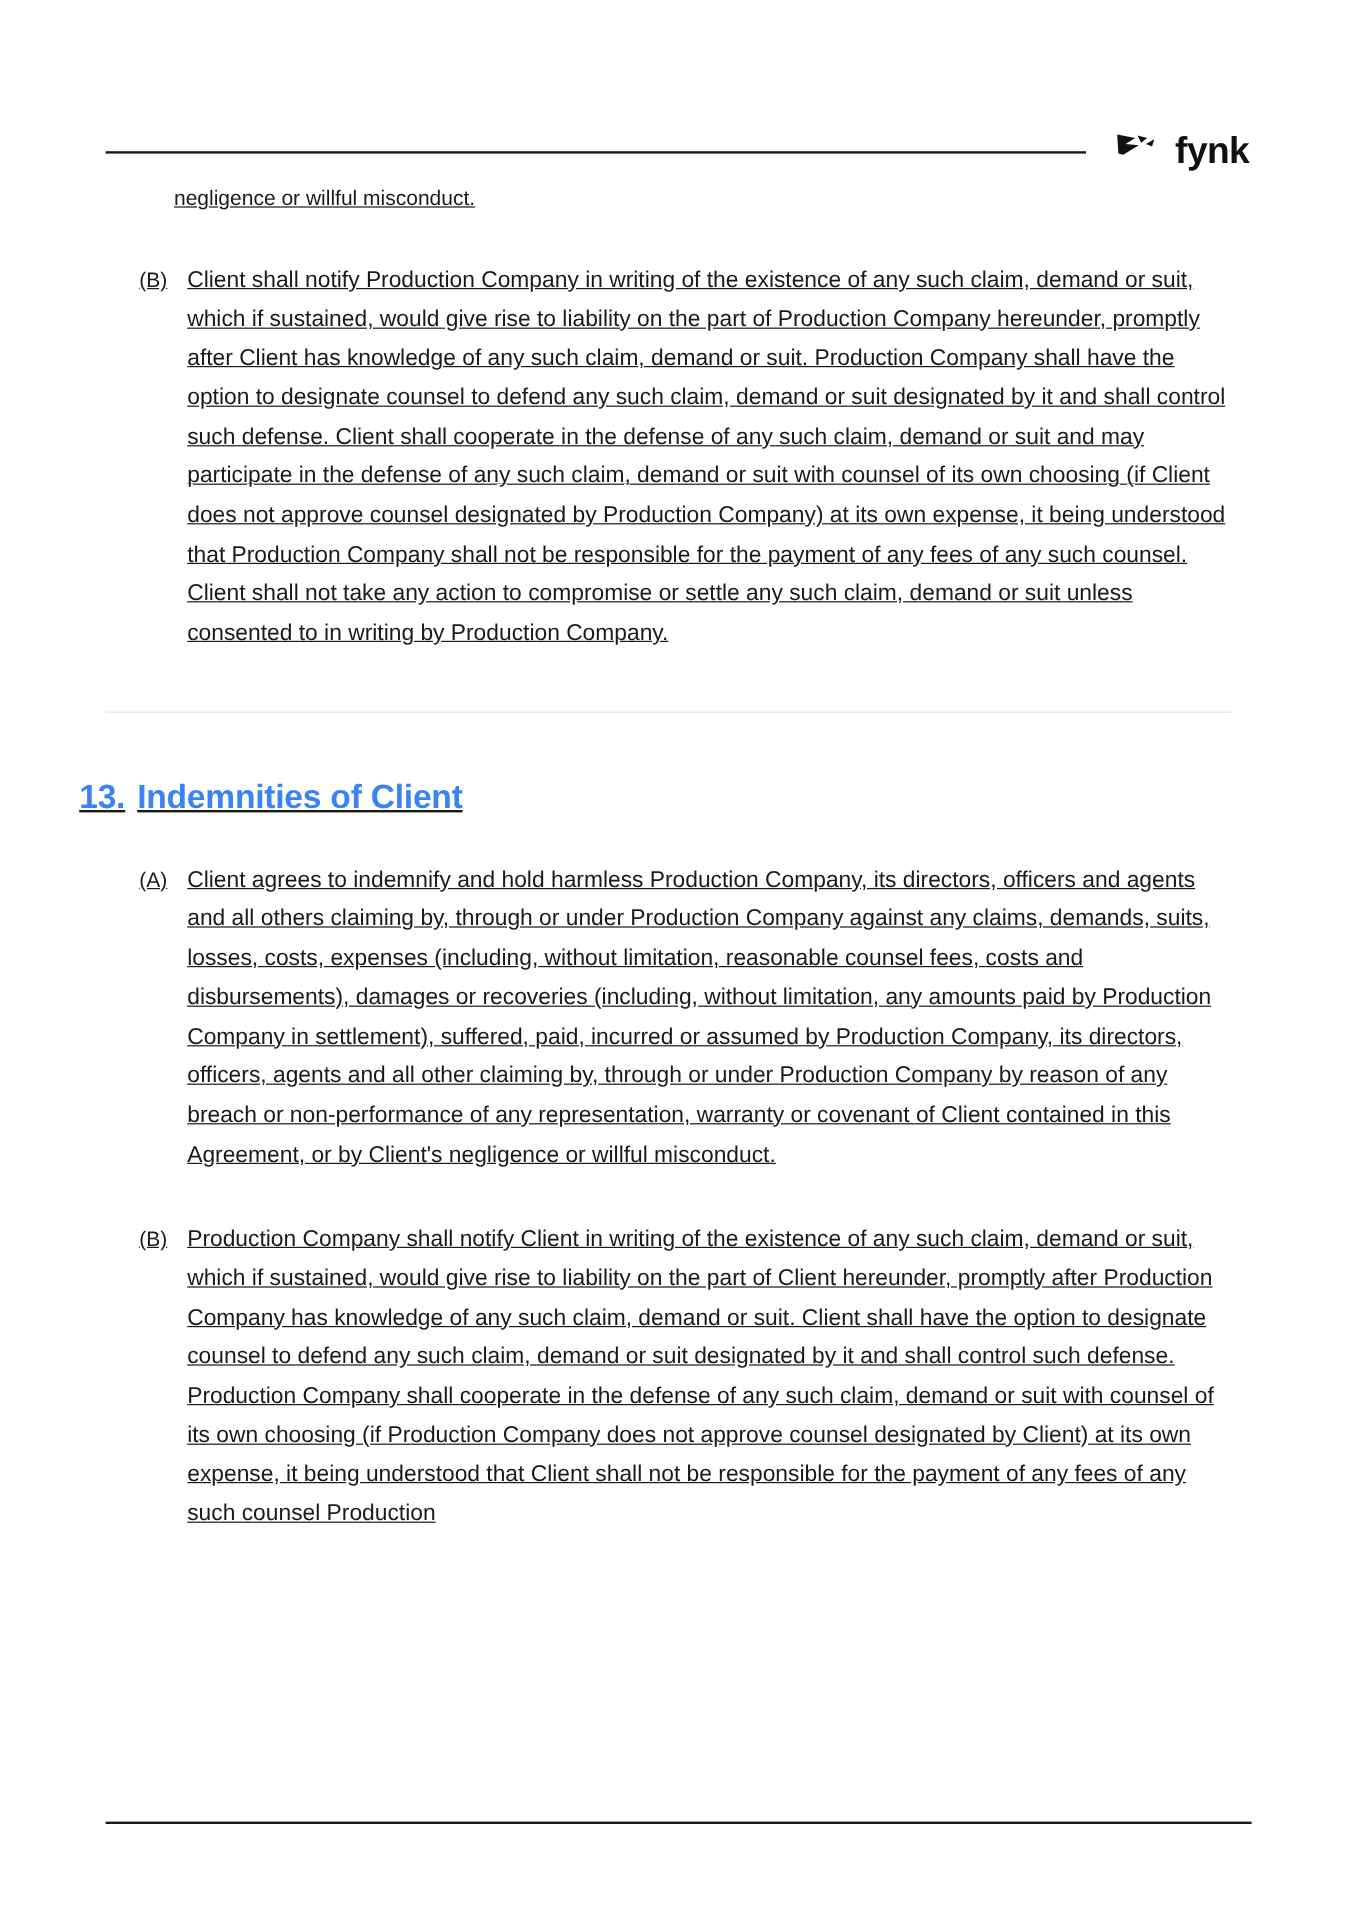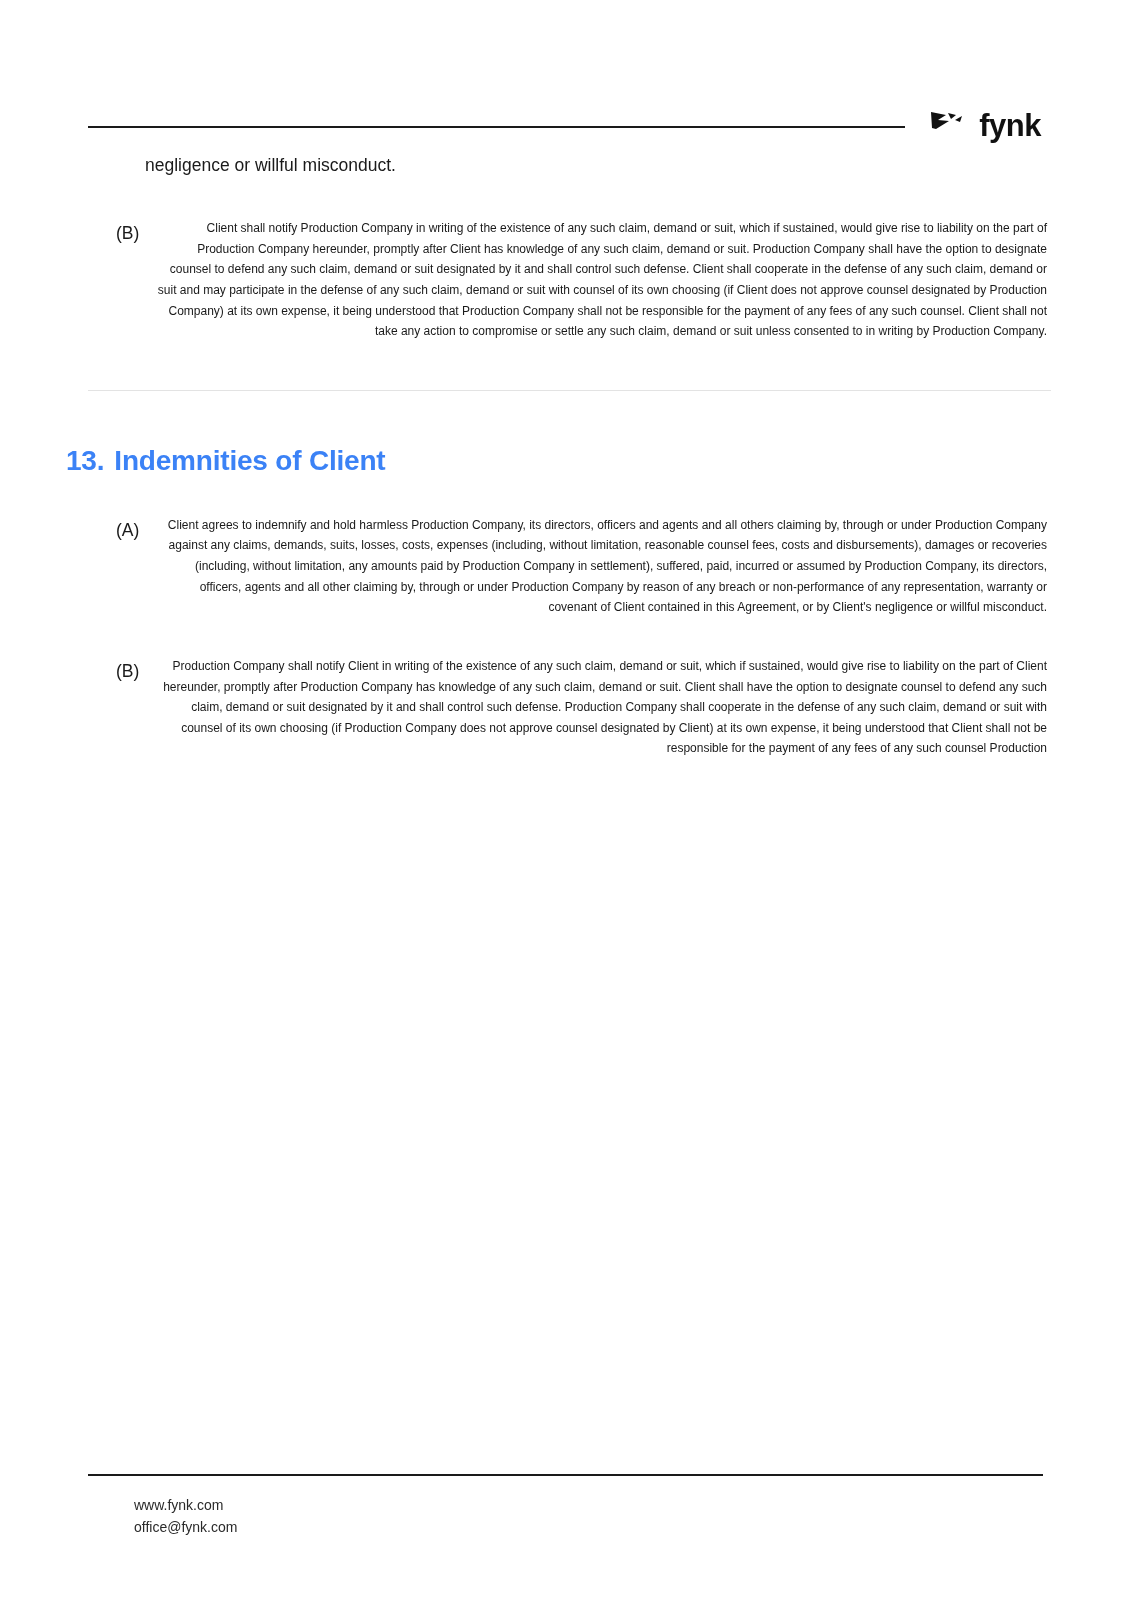--- a/index.html
+++ b/index.html
@@ -56,21 +56,22 @@
     letter-spacing: -0.5px;
     color: #111111;
     line-height: 1;
   }
 
   
   .content {
     position: absolute;
     top: 150px;
     left: 88px;
-    right: 80px;
+    right: 105px;
+    text-decoration: underline;
   }
   .lead-para {
     margin: 0 0 0 57px;
     font-size: 17.5px;
     line-height: 1.72;
     color: #1a1a1a;
   }
 
   .clause {
     display: flex;
@@ -80,24 +81,24 @@
   }
   .clause-label {
     flex: 0 0 auto;
     width: 40px;
     font-size: 17.5px;
     line-height: 1.72;
     color: #1a1a1a;
   }
   .clause-text {
     flex: 1 1 auto;
-    font-size: 12px;
+    font-size: 19px;
     line-height: 1.72;
     color: #1a1a1a;
-    text-align: right;
+    text-align: left;
   }
 
   .divider {
     margin: 48px 0 0 0;
     border: 0;
     border-top: 1px solid #e3e3e3;
   }
 
   .section-heading {
     margin: 54px 0 0 -22px;
@@ -168,19 +169,15 @@
 
     <div class="clause">
       <div class="clause-label">(B)</div>
       <div class="clause-text">Production Company shall notify Client in writing of the existence of any such claim, demand or suit, which if sustained, would give rise to liability on the part of Client hereunder, promptly after Production Company has knowledge of any such claim, demand or suit. Client shall have the option to designate counsel to defend any such claim, demand or suit designated by it and shall control such defense. Production Company shall cooperate in the defense of any such claim, demand or suit with counsel of its own choosing (if Production Company does not approve counsel designated by Client) at its own expense, it being understood that Client shall not be responsible for the payment of any fees of any such counsel Production</div>
     </div>
 
   </div>
 
   <div class="footer">
     <div class="footer-rule"></div>
-    <div class="footer-lines">
-      <div>www.fynk.com</div>
-      <div>office@fynk.com</div>
-    </div>
   </div>
 
 </div>
 
 </body></html>

